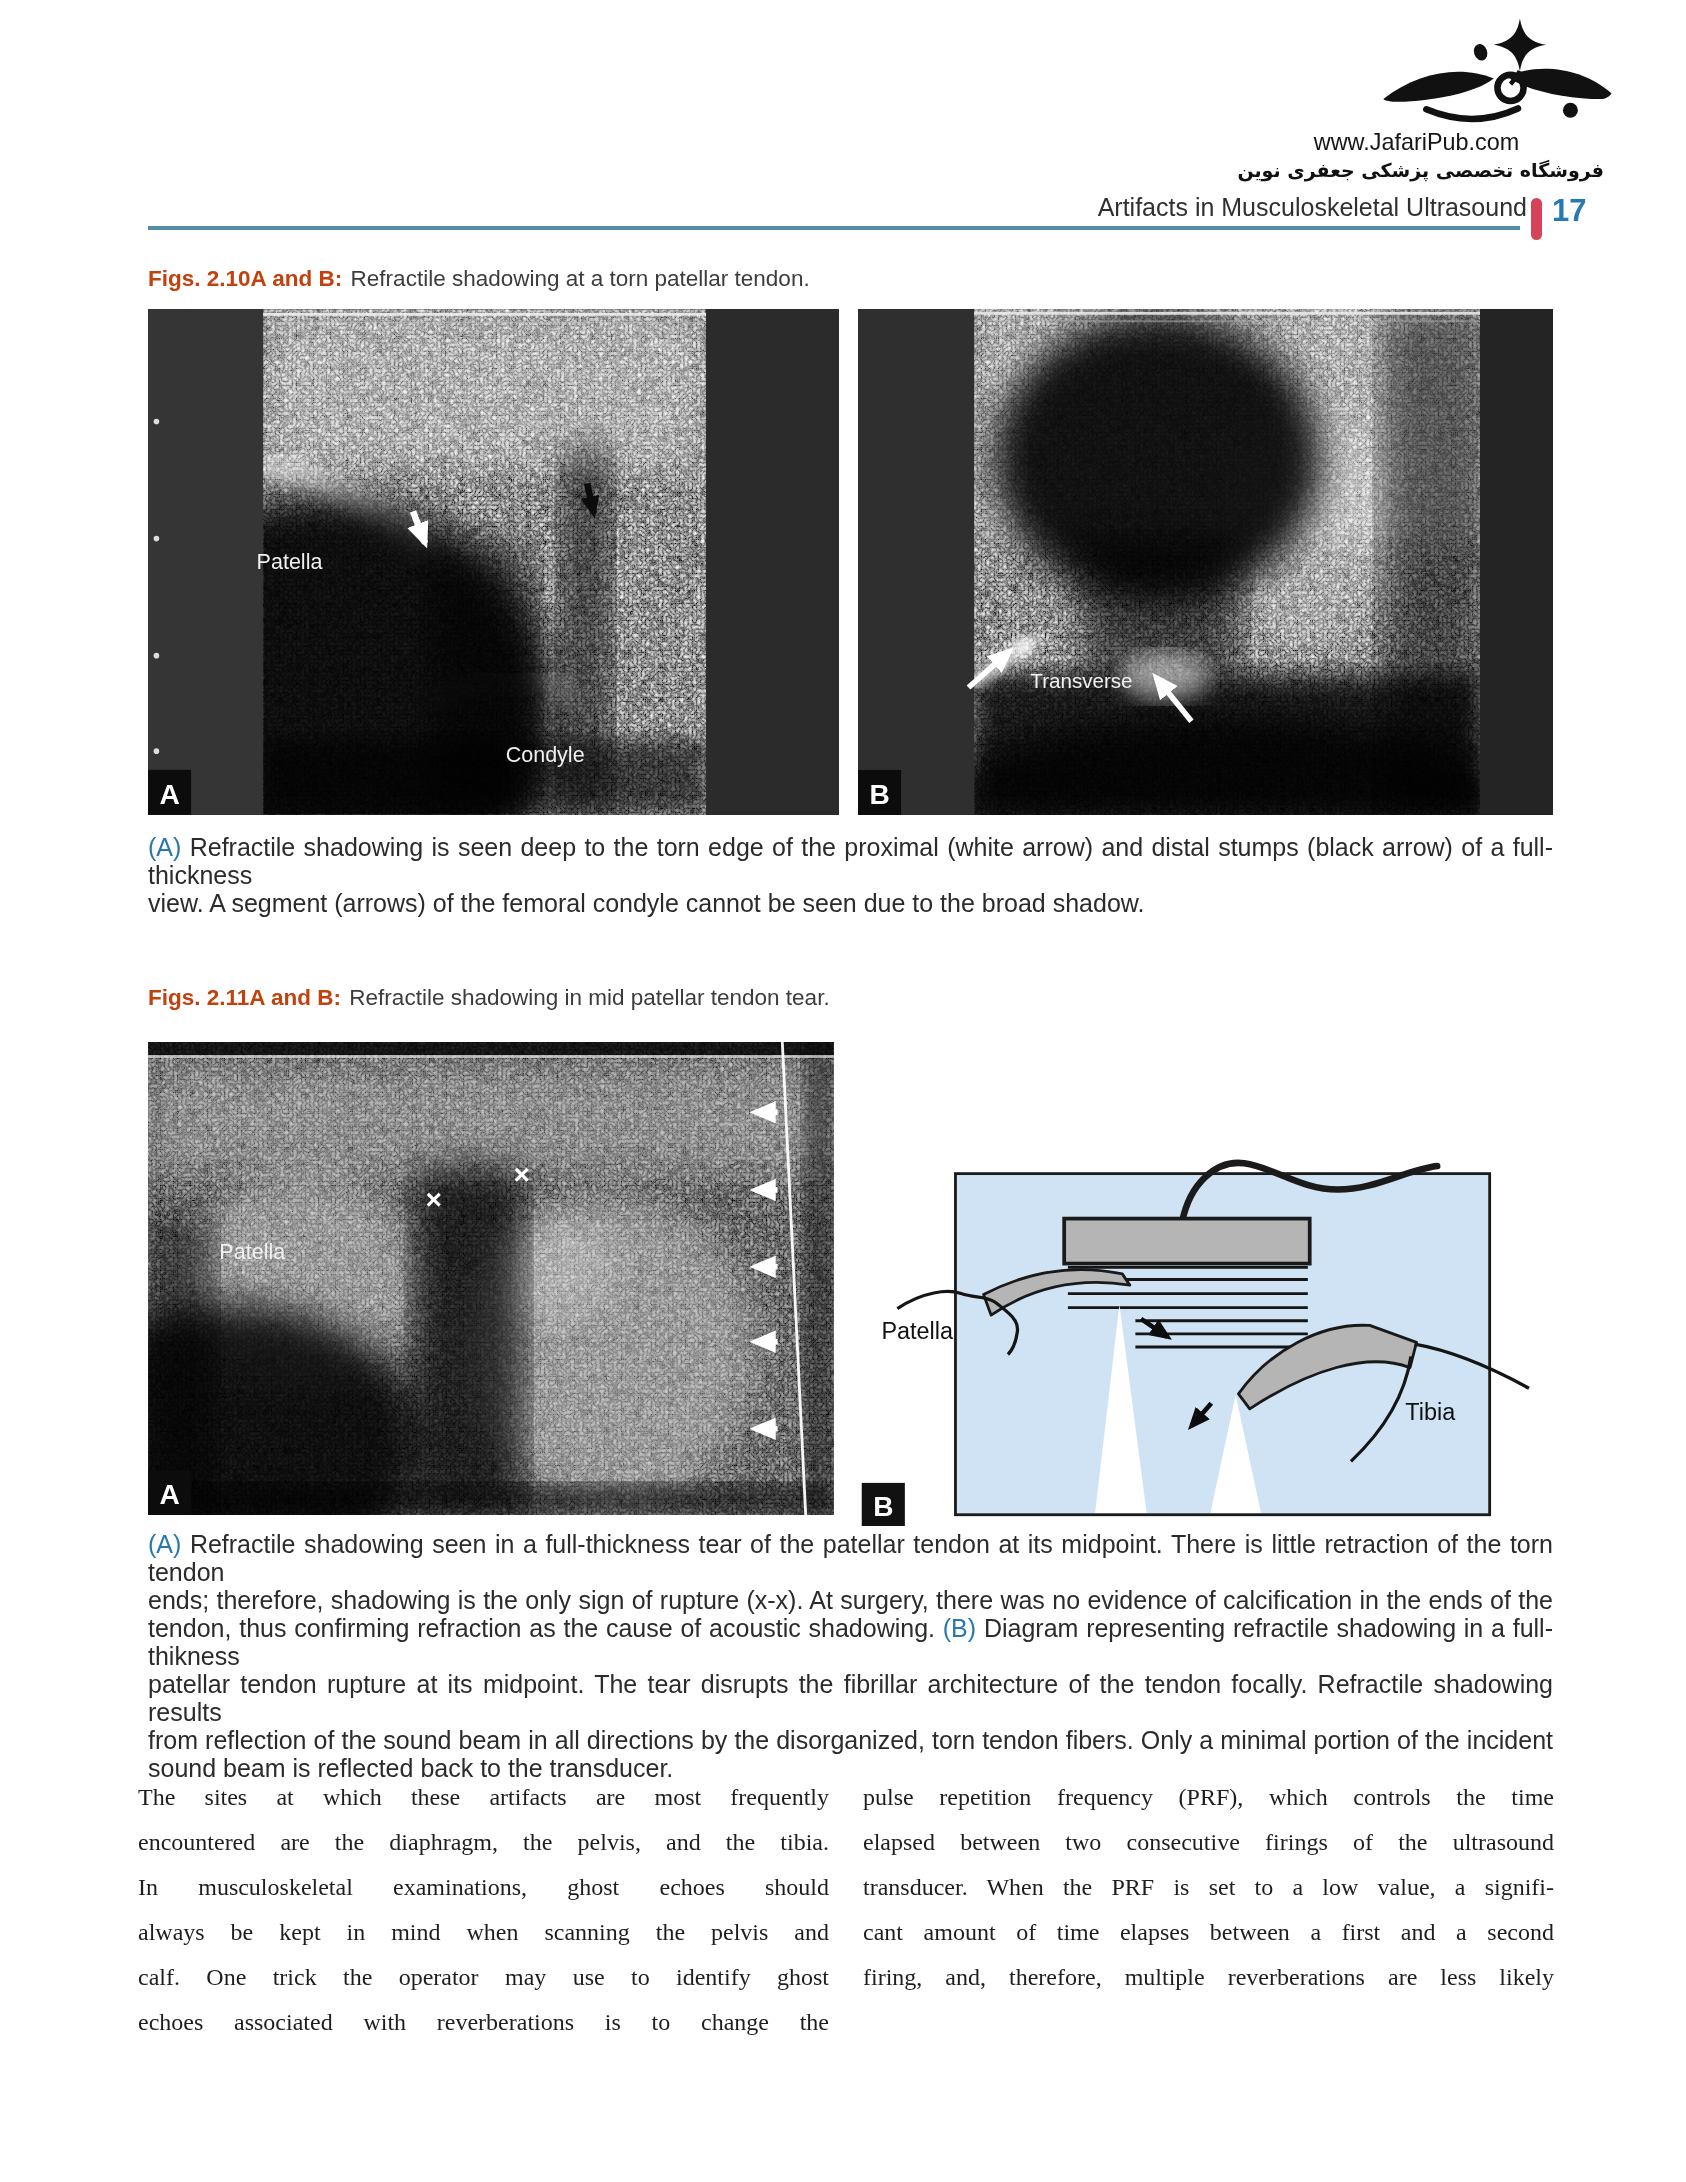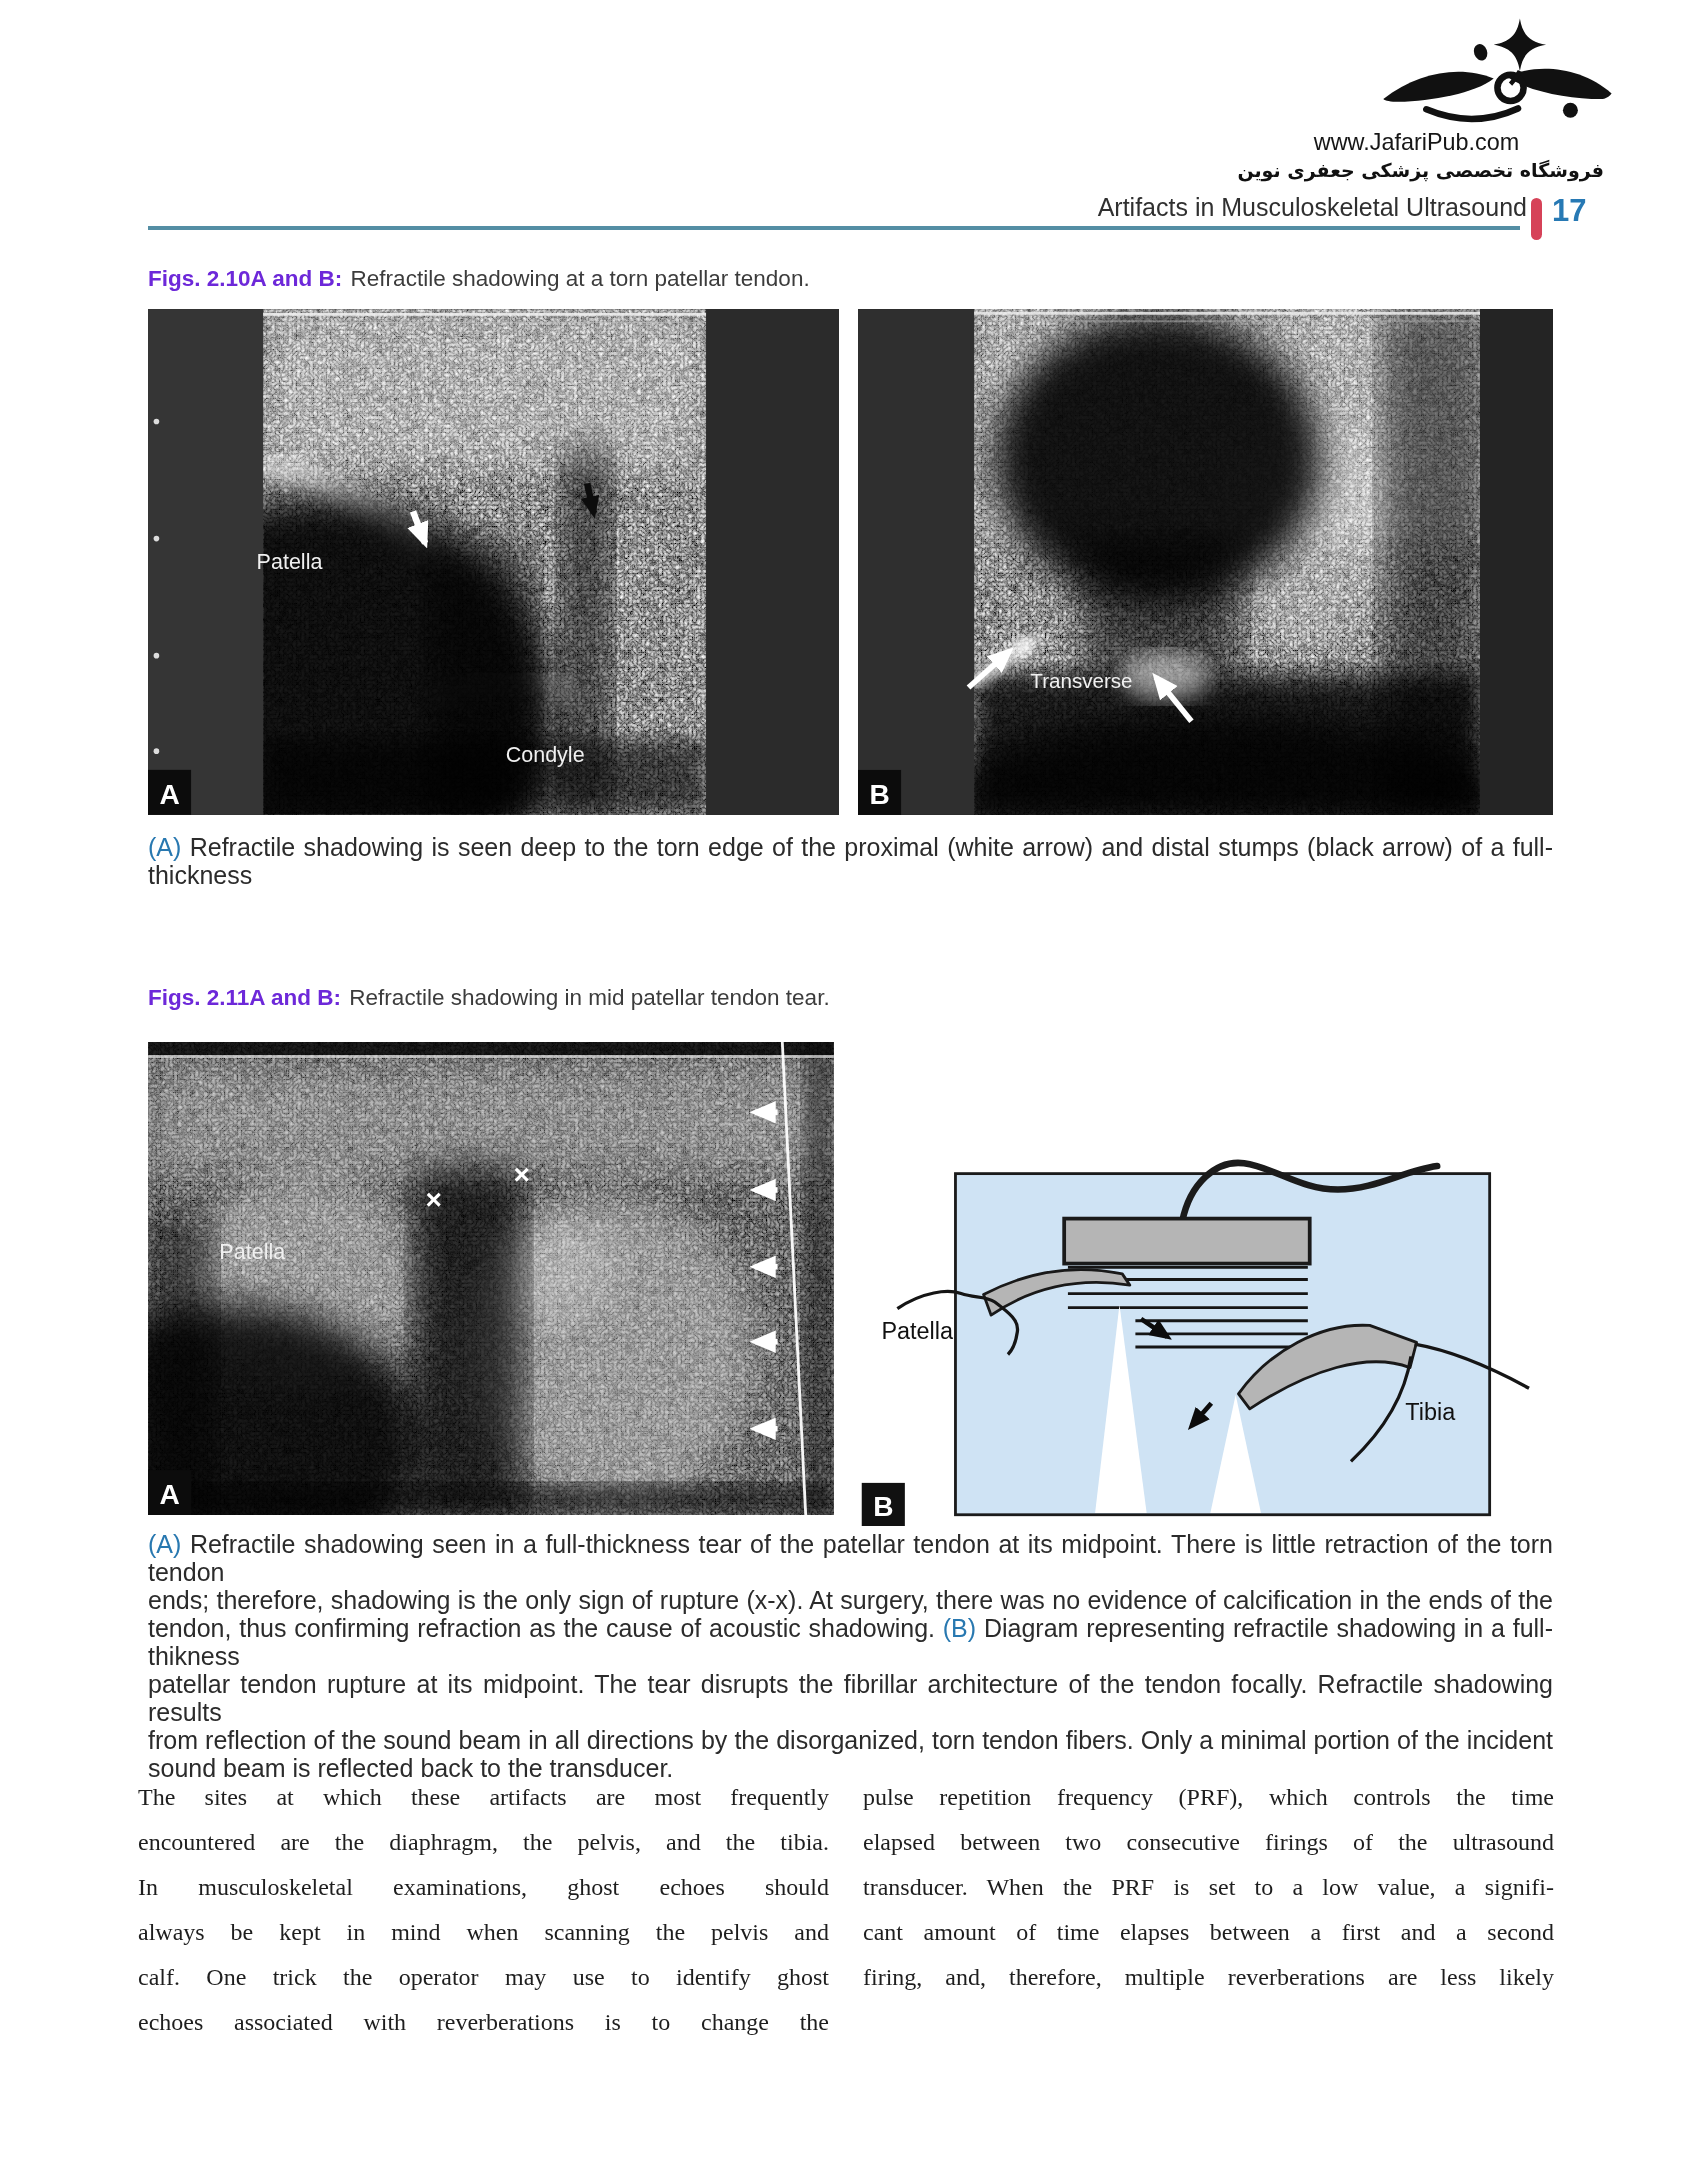--- a/index.html
+++ b/index.html
@@ -12,21 +12,21 @@
   .site-fa{position:absolute;top:159px;right:82px;width:468px;text-align:right;direction:rtl;
            font-family:"DejaVu Sans",sans-serif;font-size:19px;font-weight:600;color:#111;}
   .chapter-title{position:absolute;top:193px;right:159px;width:750px;text-align:right;
                  font-size:25px;font-weight:400;color:#303030;}
   .rule{position:absolute;left:148px;top:226px;width:1372px;height:3.7px;background:#548ea4;}
   .red-bar{position:absolute;left:1531px;top:198px;width:11.2px;height:42px;background:#d64258;border-radius:5.6px;}
   .page-num{position:absolute;left:1552px;top:193px;font-size:31px;font-weight:bold;color:#2779b4;}
 
   
   .figheading{position:absolute;left:148px;width:1405px;font-size:22.5px;color:#3c3c3c;}
-  .figheading .figlabel{color:#6d28d9;font-weight:bold;margin-right:8.4px;}
+  .figheading .figlabel{color:#c2410c;font-weight:bold;margin-right:8.4px;}
 
   
   .caption{position:absolute;left:148px;width:1405px;font-size:25px;line-height:28px;color:#2b2b2b;}
   .jline{text-align:justify;text-align-last:justify;}
   .shortlast .jlast{text-align-last:left;}
   .hl{color:#2878b0;}
   .bodycol{position:absolute;width:691px;font-family:"Liberation Serif",serif;
            font-size:24px;line-height:45px;color:#1e1e1e;}
   svg{position:absolute;display:block;}
   svg text{font-family:"Liberation Sans",sans-serif;}
@@ -144,20 +144,21 @@
     <rect x="124" y="12" width="540" height="2" fill="#bbbbbb" opacity="0.5"></rect>
     <line x1="118" y1="404" x2="162" y2="365" stroke="#ffffff" stroke-width="6" marker-end="url(#ahw)"></line>
     <line x1="356" y1="440" x2="318" y2="393" stroke="#ffffff" stroke-width="6" marker-end="url(#ahw)"></line>
     <text x="184" y="404" font-size="22" fill="#f0f0f0">Transverse</text>
     <rect x="0" y="492" width="46" height="48" fill="#0c0c0c"></rect>
     <text x="23" y="528" font-size="30" font-weight="bold" fill="#ffffff" text-anchor="middle">B</text>
   </svg>
 
   <div class="caption shortlast" style="top:833px">
       <div class="jline"><span class="hl">(A)</span><span> Refractile shadowing is seen deep to the torn edge of the proximal (white arrow) and distal stumps (black arrow) of a full-thickness</span></div>
+      <div class="jline jlast"><span>view. A segment (arrows) of the femoral condyle cannot be seen due to the broad shadow.</span></div>
     </div>
 
   <div class="figheading" style="top:985px">
     <span class="figlabel">Figs. 2.11A and B:</span><span>Refractile shadowing in mid patellar tendon tear.</span>
   </div>
 
   <svg style="left:148px;top:1042px" width="686" height="473" viewBox="0 0 732 505">
     <defs>
         <clipPath id="clipA11">
           <rect width="732" height="505"></rect>

